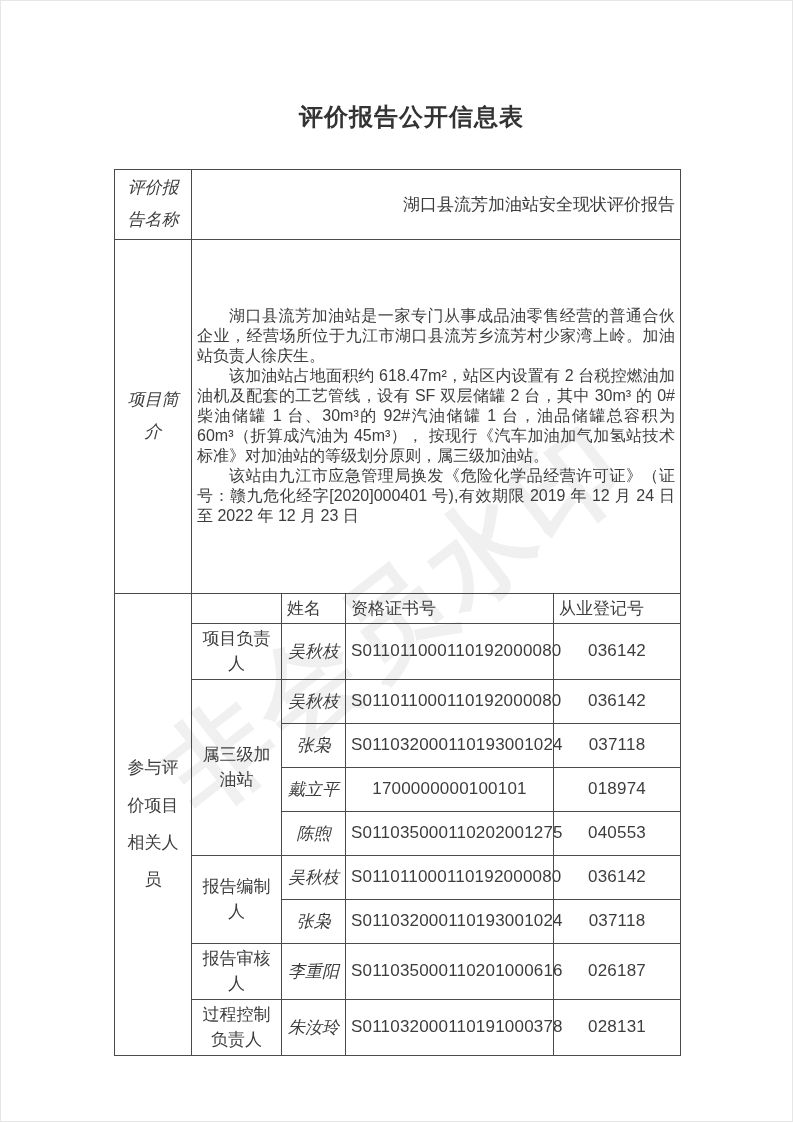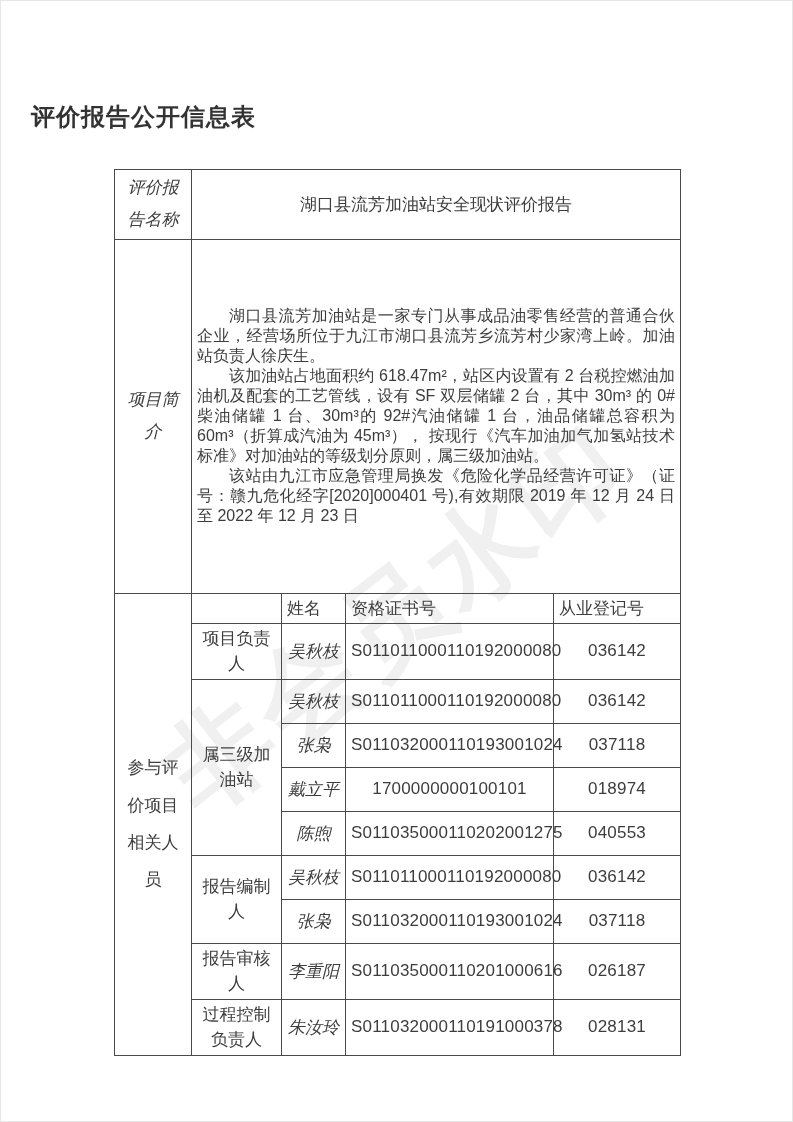--- a/index.html
+++ b/index.html
@@ -8,20 +8,21 @@
     width:793px;height:1122px;
     background:#ffffff;
     border:1px solid #e6e6e6;
     box-sizing:border-box;
     overflow:hidden;
     font-family:"Liberation Sans","DejaVu Sans",sans-serif;
     color:#3d3d3d;
   }
   .doc-title{
     position:absolute;top:100px;left:0;right:0;
+    text-align:center;
     font-size:24px;font-weight:bold;color:#333;
     letter-spacing:1px;
     padding-left:30px;
   }
   .watermark{
     position:absolute;
     left:110px;top:548px;width:570px;
     text-align:center;
     font-size:105px;font-weight:bold;
     letter-spacing:5px;white-space:nowrap;
@@ -54,21 +55,21 @@
     font-style:italic;
   }
   td.mainlbl{
     text-align:center;
     line-height:2.2;
     padding:2px 3px;
     margin-left:12px;
   }
   tr.r-name{height:64px;}
   td.val{
-    text-align:center;
+    text-align:right;
     padding-left:11px;
     font-size:17px;
   }
   tr.r-intro{height:354px;}
   td.intro{
     padding:4px 7px 4px 9px;
     vertical-align:middle;
   }
   td.intro p{
     margin:0;

